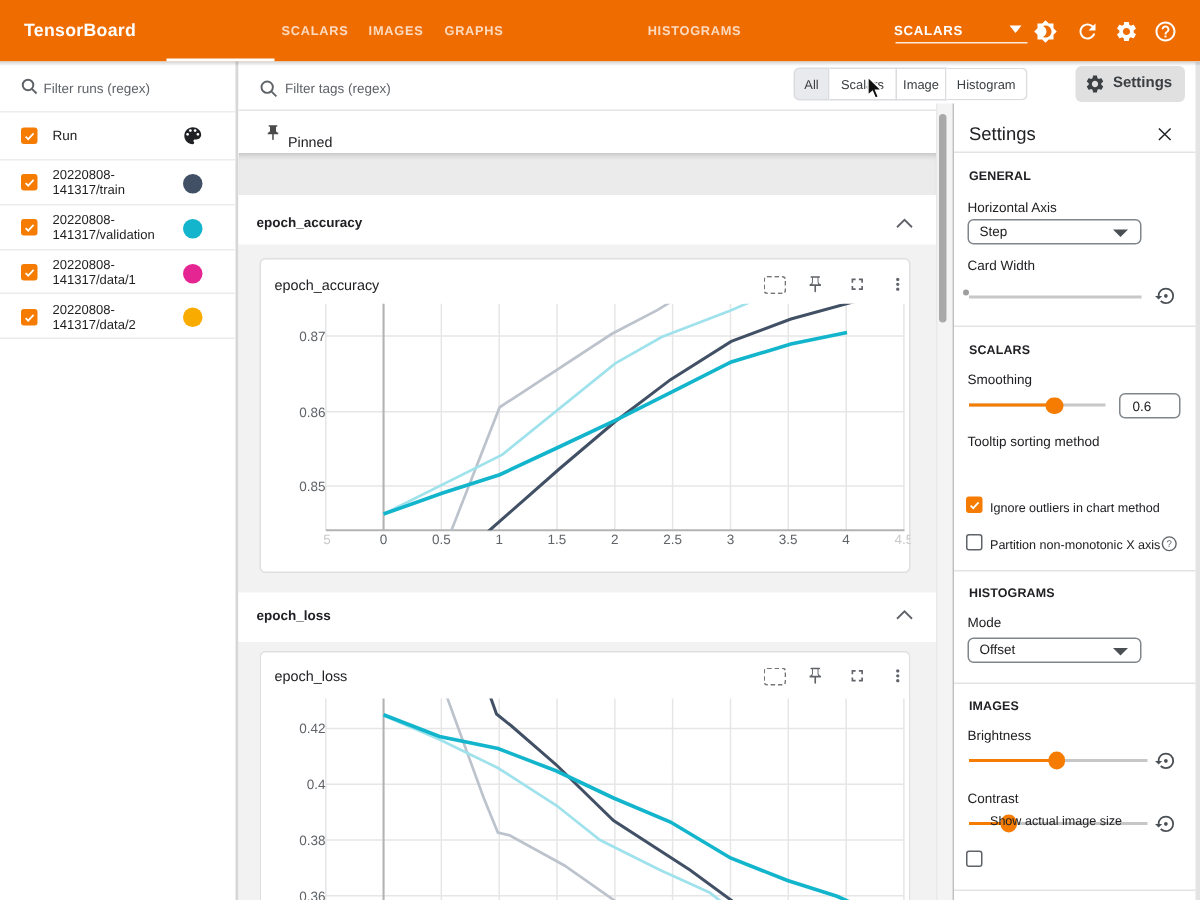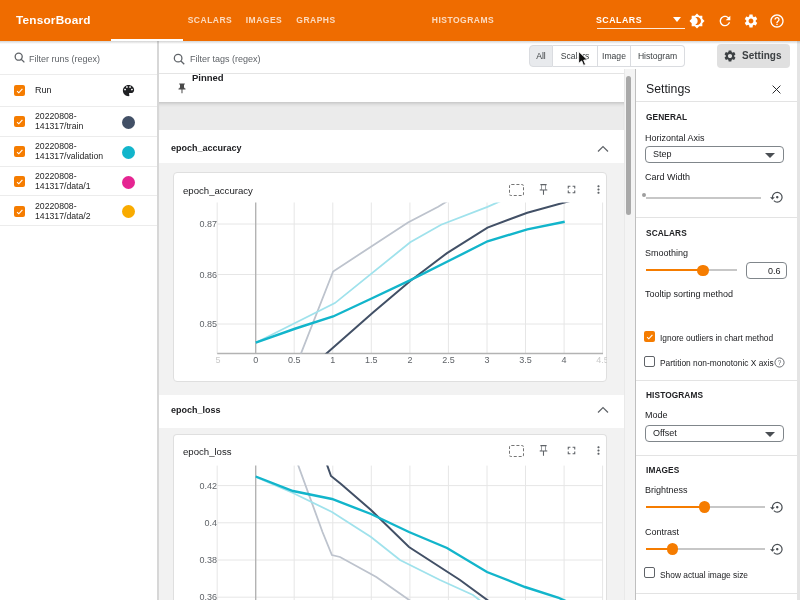--- a/index.html
+++ b/index.html
@@ -3,21 +3,21 @@
 <style>
 *{margin:0;padding:0;box-sizing:border-box}
 html,body{width:800px;height:600px;overflow:hidden}
 body{font-family:"Liberation Sans",sans-serif;background:#fff}
 .abs{position:absolute}
 #app{position:relative;width:800px;height:600px;overflow:hidden;background:#fff}
 .tab{position:absolute;top:0;height:40px;line-height:41px;font-size:8.5px;font-weight:700;letter-spacing:.5px;color:rgba(255,255,255,.75);text-align:center}
 .ic{position:absolute}
 .lbl{font-size:9px;color:#202124;white-space:nowrap}
 .sect{font-size:8.3px;font-weight:700;color:#202124;letter-spacing:.1px}
-.dd{position:absolute;left:645px;width:139px;height:17px;border:1px solid #80868b;border-radius:4px;background:#fff;font-size:9px;color:#202124;line-height:15px;padding-left:7px}
+.dd{position:absolute;left:645px;width:116px;height:17px;border:1px solid #80868b;border-radius:4px;background:#fff;font-size:9px;color:#202124;line-height:15px;padding-left:7px}
 .dd:after{content:"";position:absolute;right:8px;top:6px;border-left:5.5px solid transparent;border-right:5.5px solid transparent;border-top:5px solid #4a4f54}
 .cb{position:absolute;width:10.5px;height:10.5px;border-radius:2px}
 .cbon{background:#f57c00}
 .cboff{background:#fff;border:1.7px solid #5f6368}
 .track{position:absolute;height:2px;background:#c7c7c7}
 .fillo{position:absolute;height:2px;background:#f57c00}
 .thumb{position:absolute;width:11.5px;height:11.5px;border-radius:50%;background:#f57c00}
 .divd{position:absolute;left:636px;width:161px;height:1px;background:#e3e3e3}
 .runtxt{font-size:8.7px;color:#1f1f1f;line-height:9.8px}
 .dot{position:absolute;width:13px;height:13px;border-radius:50%;left:122px}
@@ -121,21 +121,21 @@
       <path d="M2 1 L2 16 L5.7 12.8 L8 18.3 L10.6 17.2 L8.3 11.8 L13 11.5 Z" fill="#111" stroke="#fff" stroke-width="1.2"></path>
     </svg>
 
 <div class="abs" style="left:159px;top:74px;width:465px;height:526px;background:#f2f2f2"></div>
 <div class="abs" style="left:159px;top:73px;width:465px;height:1px;background:#e4e4e4"></div>
 
 <div class="abs" style="left:159px;top:74px;width:465px;height:28px;background:#fff"></div>
 <svg class="ic" style="left:175.5px;top:81px" width="12" height="15" viewBox="0 0 24 24">
       <path fill="#4a4a4a" d="M16 9V4h1c.55 0 1-.45 1-1s-.45-1-1-1H7c-.55 0-1 .45-1 1s.45 1 1 1h1v5c0 1.66-1.34 3-3 3v2h5.97v7l1 1 1-1v-7H19v-2c-1.66 0-3-1.34-3-3z"></path>
     </svg>
-<div class="abs" style="left:192px;top:72px;font-size:9.5px;font-weight:700;color:#202124">Pinned</div>
+<div class="abs" style="left:192px;top:90px;font-size:9.5px;font-weight:400;color:#202124">Pinned</div>
 <div class="abs" style="left:159px;top:102px;width:465px;height:28px;background:#ebebeb;box-shadow:inset 0 4px 4px -3px rgba(0,0,0,.22)"></div>
 
 <div class="abs" style="left:159px;top:130px;width:465px;height:33px;background:#fff"></div>
 <div class="abs" style="left:171px;top:143px;font-size:9px;font-weight:700;color:#202124">epoch_accuracy</div>
 <svg class="ic" style="left:597px;top:144px" width="12" height="9" viewBox="0 0 24 16">
       <path fill="none" stroke="#5f6368" stroke-width="2.4" d="M2 14 L12 4 L22 14"></path>
     </svg>
 
 <div class="abs" style="left:173px;top:172px;width:434px;height:210px;background:#fff;border:1px solid #dfdfdf;border-radius:4px"></div>
 <div class="abs" style="left:183px;top:185px;font-size:9.6px;color:#202124">epoch_accuracy</div>
@@ -245,21 +245,21 @@
 <div class="abs" style="left:641.7px;top:193.3px;width:4px;height:4px;border-radius:50%;background:#fff;border:2px solid #9e9e9e"></div>
 <svg class="ic rst" style="left:769.5px;top:190px" width="14.5" height="14.5" viewBox="0 0 24 24">
       <path fill="#4a4f54" d="M14 12c0-1.1-.9-2-2-2s-2 .9-2 2 .9 2 2 2 2-.9 2-2zm-2-9a9 9 0 0 0-9 9H0l4 4 4-4H5c0-3.87 3.13-7 7-7s7 3.13 7 7-3.13 7-7 7c-1.93 0-3.68-.79-4.94-2.06l-1.42 1.42A8.954 8.954 0 0 0 12 21a9 9 0 0 0 0-18z"></path>
     </svg>
 <div class="divd" style="top:217px"></div>
 <div class="abs sect" style="left:646px;top:228px">SCALARS</div>
 <div class="abs lbl" style="left:645px;top:248px">Smoothing</div>
 <div class="track" style="left:646px;top:269px;width:91px"></div>
 <div class="fillo" style="left:646px;top:269px;width:56px"></div>
 <div class="thumb" style="left:697px;top:264.5px"></div>
-<div class="abs" style="left:746px;top:262px;width:41px;height:17px;border:1px solid #80868b;border-radius:4px;font-size:9px;color:#202124;line-height:16px;padding-left:21px">0.6</div>
+<div class="abs" style="left:746px;top:262px;width:41px;height:17px;border:1px solid #80868b;border-radius:4px;font-size:9px;color:#202124;line-height:16px;padding-left:8px">0.6</div>
 <div class="abs lbl" style="left:645px;top:289px">Tooltip sorting method</div>
 <div class="cb cbon" style="left:644px;top:331px"></div>
 <svg class="ic" style="left:646px;top:333px" width="7.5" height="7.5" viewBox="0 0 24 24">
       <path fill="none" stroke="#fff" stroke-width="3.6" d="M3.5 13l5.5 5.5L20.5 6"></path>
     </svg>
 <div class="abs lbl" style="left:660px;top:333px;font-size:8.4px">Ignore outliers in chart method</div>
 <div class="cb cboff" style="left:644px;top:356px"></div>
 <div class="abs lbl" style="left:660px;top:358px;font-size:8.4px">Partition non-monotonic X axis</div>
 <svg class="ic" style="left:774px;top:357px" width="11" height="11" viewBox="0 0 24 24">
       <circle cx="12" cy="12" r="10" fill="none" stroke="#5f6368" stroke-width="2"></circle>
@@ -279,17 +279,17 @@
       <path fill="#4a4f54" d="M14 12c0-1.1-.9-2-2-2s-2 .9-2 2 .9 2 2 2 2-.9 2-2zm-2-9a9 9 0 0 0-9 9H0l4 4 4-4H5c0-3.87 3.13-7 7-7s7 3.13 7 7-3.13 7-7 7c-1.93 0-3.68-.79-4.94-2.06l-1.42 1.42A8.954 8.954 0 0 0 12 21a9 9 0 0 0 0-18z"></path>
     </svg>
 <div class="abs lbl" style="left:645px;top:527px">Contrast</div>
 <div class="track" style="left:646px;top:548px;width:119px"></div>
 <div class="fillo" style="left:646px;top:548px;width:26px"></div>
 <div class="thumb" style="left:666.5px;top:543px"></div>
 <svg class="ic rst" style="left:769.5px;top:541.5px" width="14.5" height="14.5" viewBox="0 0 24 24">
       <path fill="#4a4f54" d="M14 12c0-1.1-.9-2-2-2s-2 .9-2 2 .9 2 2 2 2-.9 2-2zm-2-9a9 9 0 0 0-9 9H0l4 4 4-4H5c0-3.87 3.13-7 7-7s7 3.13 7 7-3.13 7-7 7c-1.93 0-3.68-.79-4.94-2.06l-1.42 1.42A8.954 8.954 0 0 0 12 21a9 9 0 0 0 0-18z"></path>
     </svg>
 <div class="cb cboff" style="left:644px;top:567px"></div>
-<div class="abs lbl" style="left:660px;top:570px;font-size:8.4px">Show actual image size</div>
+<div class="abs lbl" style="left:660px;top:542px;font-size:8.4px">Show actual image size</div>
 <div class="divd" style="top:593px"></div>
 
 <div class="abs" style="left:797px;top:41px;width:3px;height:559px;background:#e4e4e4"></div>
 </div>
 
 </body></html>

